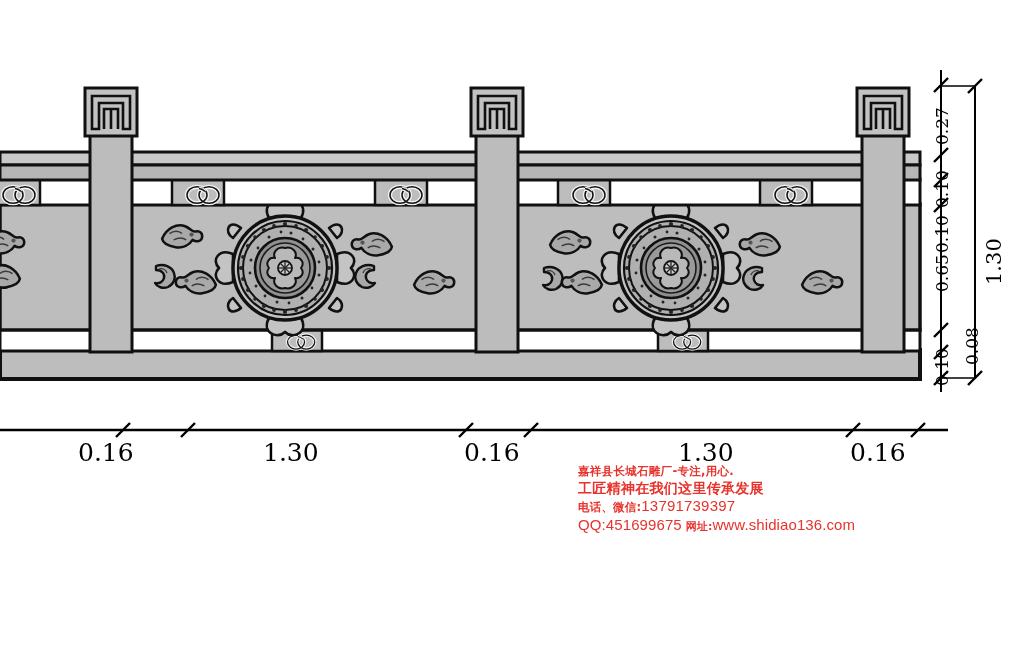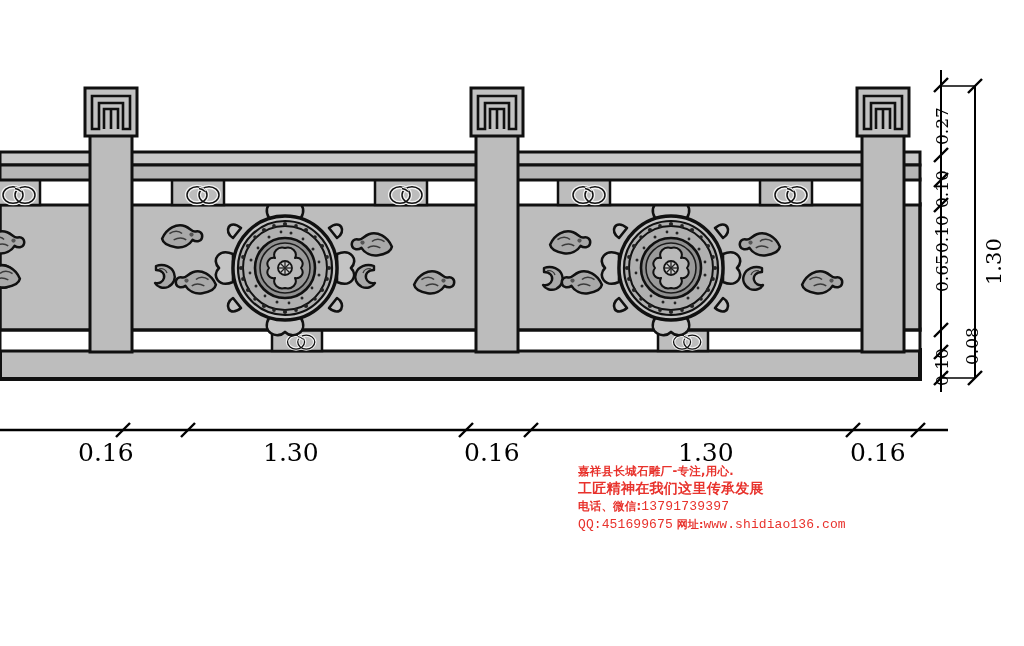--- a/index.html
+++ b/index.html
@@ -19,22 +19,22 @@
   }
 
   
   .wm{position:absolute;left:578px;top:463px;width:270px;color:#e8322c;
       font-family:"DejaVu Sans","Liberation Sans",sans-serif;}
   .wm div{white-space:nowrap;}
   .wm .l1{font-size:11.5px;font-weight:bold;line-height:17px;letter-spacing:.3px;}
   .wm .l2{font-size:14px;font-weight:bold;line-height:17px;letter-spacing:.3px;}
   .wm .l3{font-size:11.5px;font-weight:bold;line-height:18px;letter-spacing:.2px;}
   .wm .l4{font-size:11px;font-weight:bold;line-height:18px;letter-spacing:.1px;}
-  .wm .thin{font-weight:normal;font-family:Liberation Mono, monospace;
-            font-size:13px;}
+  .wm .thin{font-weight:normal;font-family:Liberation Sans, sans-serif;
+            font-size:15px;}
 
   
   .dimtxt{position:absolute;font-family:"DejaVu Serif","Liberation Serif",serif;
           font-size:25px;color:#000;white-space:nowrap;}
   .dimv{position:absolute;font-family:"DejaVu Serif","Liberation Serif",serif;
         font-size:17px;color:#000;white-space:nowrap;
         transform-origin:left top;transform:rotate(-90deg);}
   .dimv.big{font-size:21px;}
 </style>
 </head>

